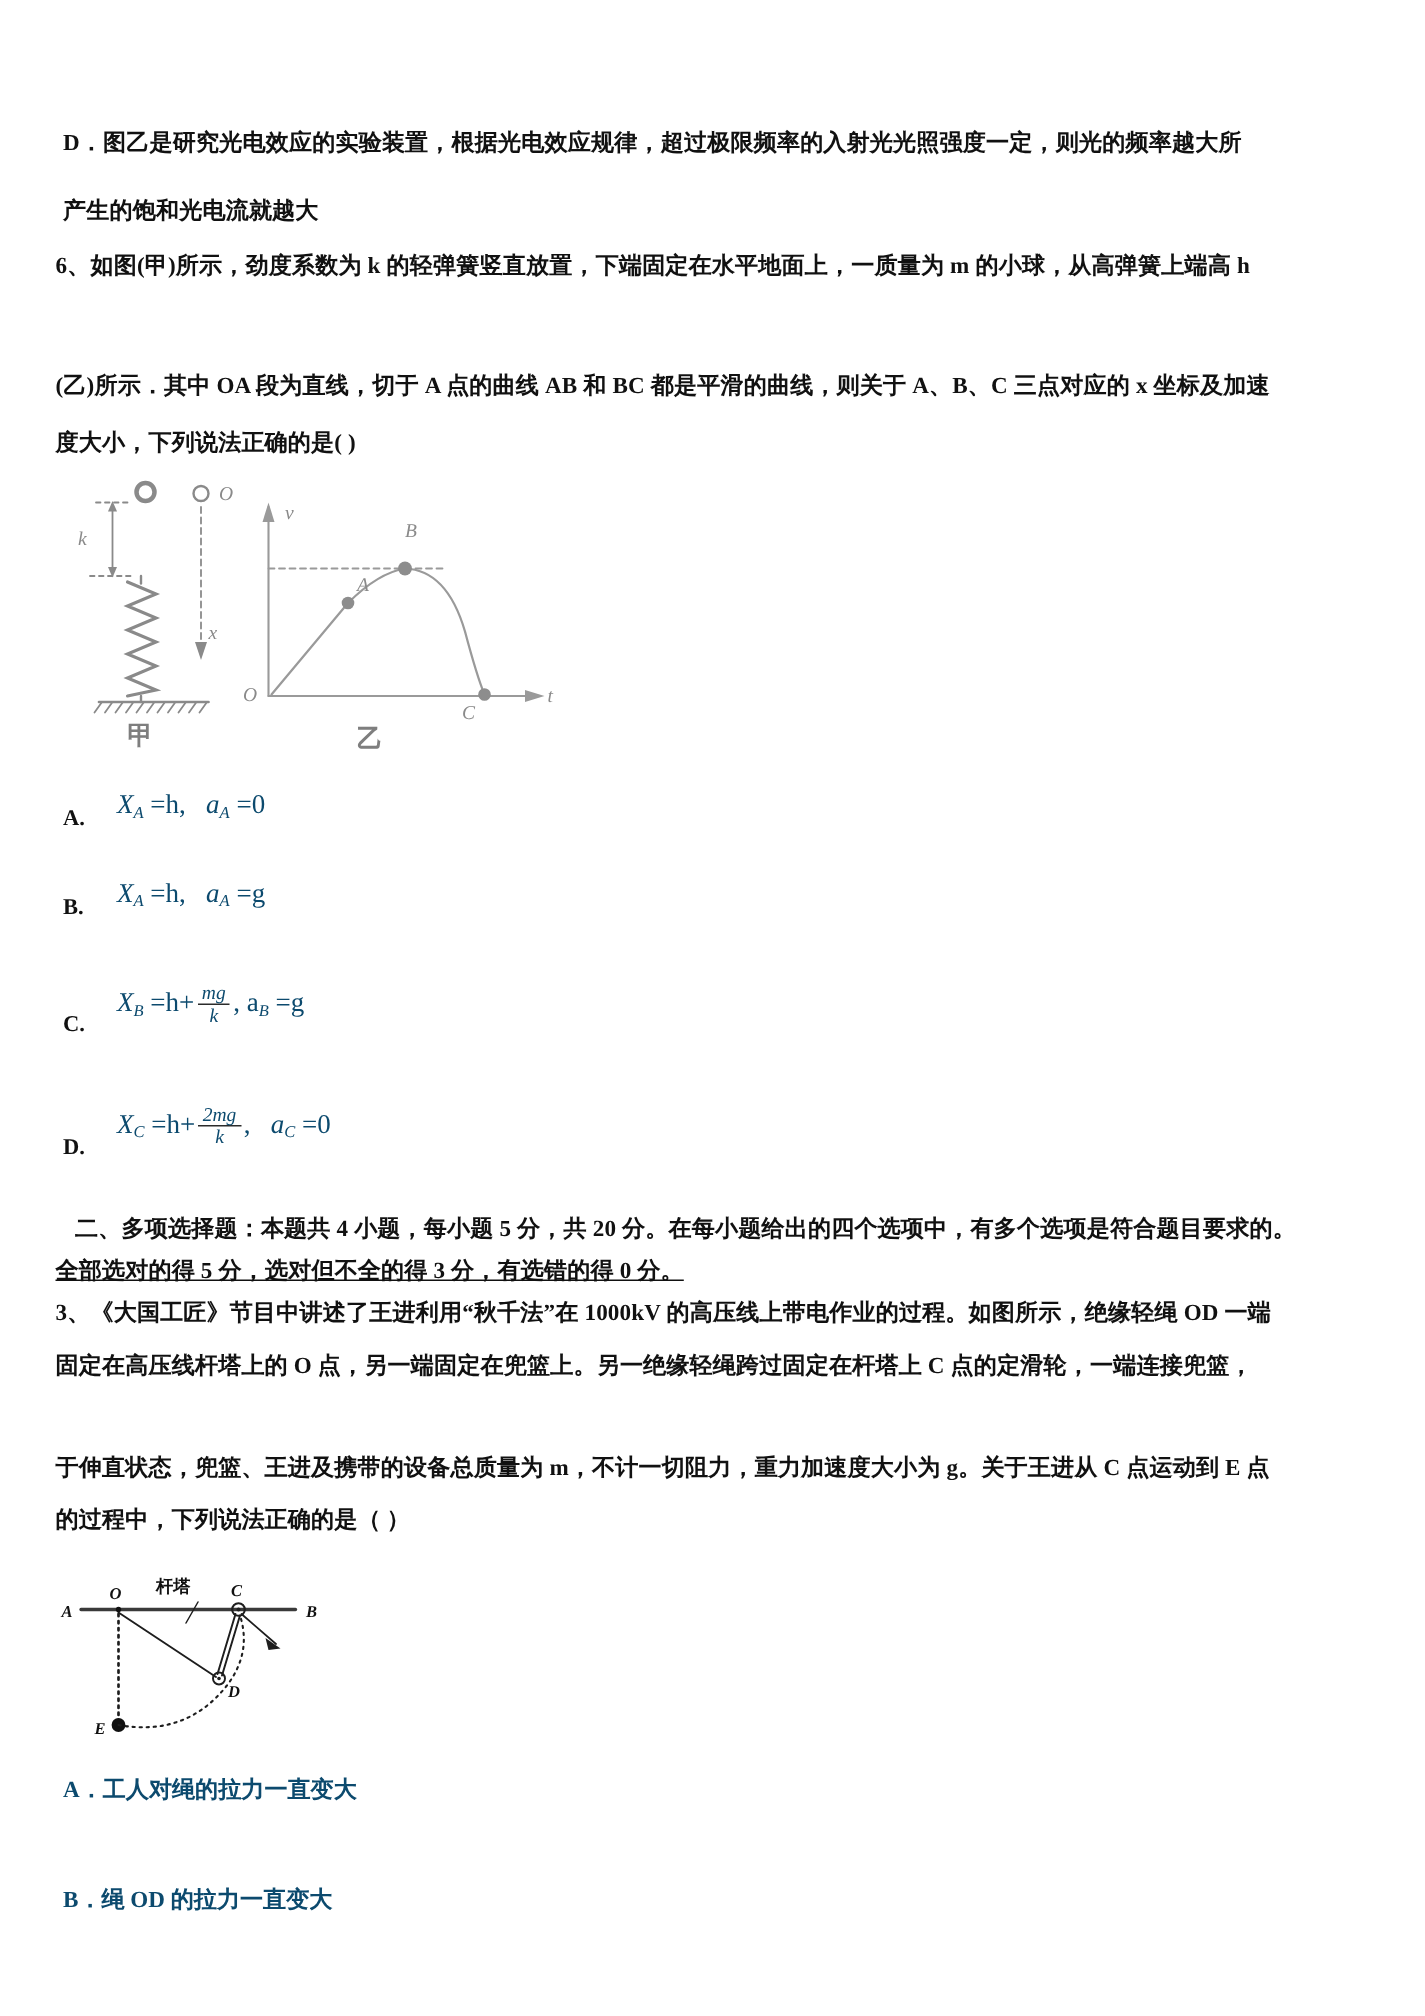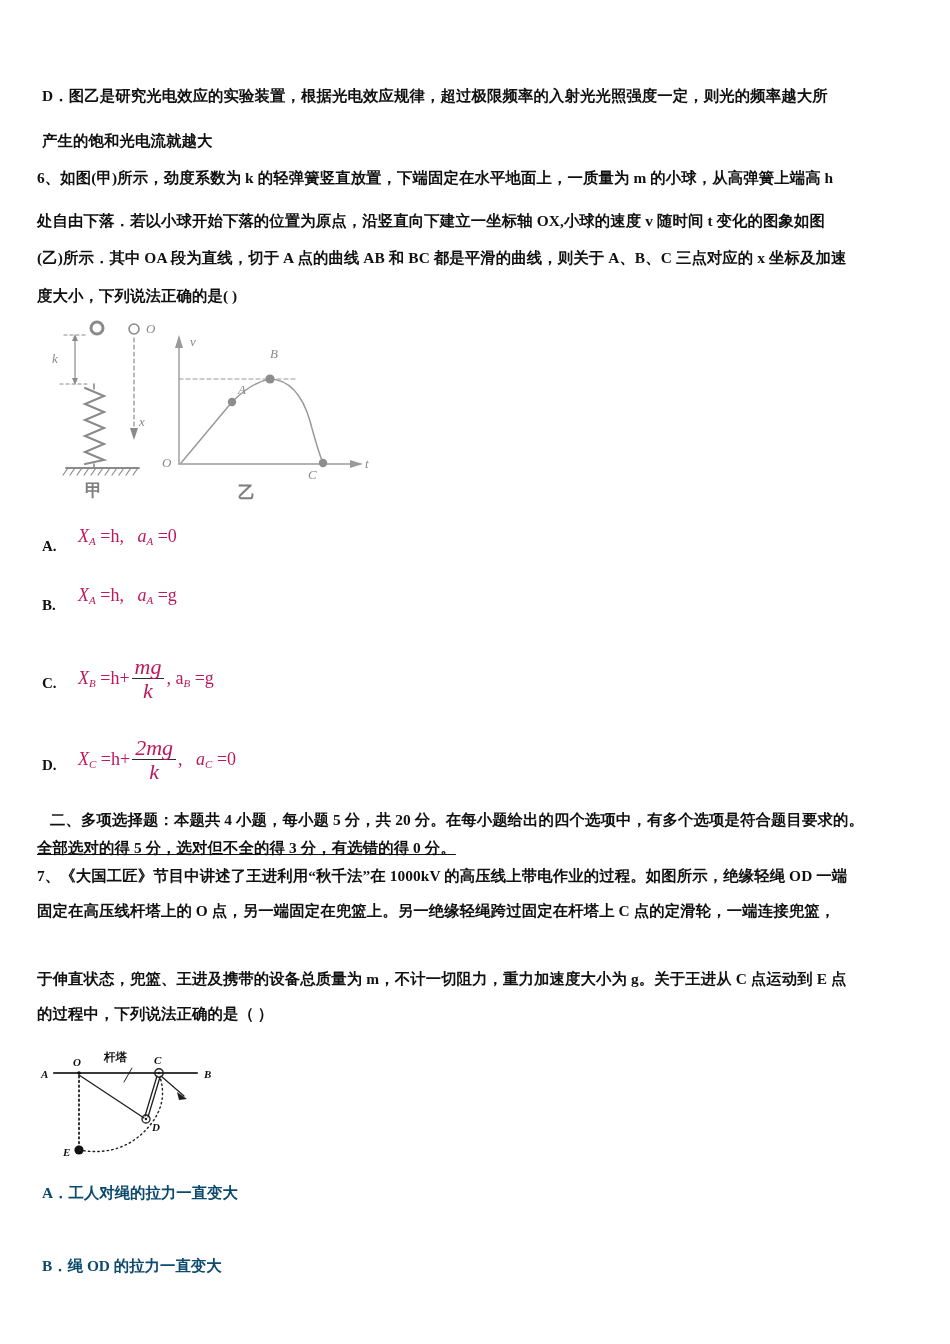--- a/index.html
+++ b/index.html
@@ -27,32 +27,32 @@
   .optletter{
     position:absolute;
     font-size:15px;font-weight:700;
     font-family:"Liberation Serif",serif;
     color:#111;
   }
   .optmath{
     position:absolute;
     font-size:18px;
     font-family:"Liberation Serif",serif;
-    color:#be185d;
+    color:#0c4a6e;
     white-space:nowrap;
   }
   .optmath .v{font-style:italic;}
   .sub{font-size:11px;vertical-align:-3px;font-style:italic;}
 
   
   .frac{
     display:inline-block;
     vertical-align:middle;
     text-align:center;
-    font-size:22px;
+    font-size:13px;
     line-height:1.05;
     margin:0 2px;
     position:relative;
     top:-1px;
   }
   .frac .num{display:block;padding:0 3px;font-style:italic;}
   .frac .den{display:block;border-top:1.3px solid #2b2b2b;padding:0 3px;font-style:italic;}
 
   
   .ansline{
@@ -69,21 +69,20 @@
 </style>
 </head>
 <body>
 
 <div class="page">
 
   <div class="para" style="left:42px;top:88px;">D．图乙是研究光电效应的实验装置，根据光电效应规律，超过极限频率的入射光光照强度一定，则光的频率越大所</div>
   <div class="para" style="left:42px;top:133px;">产生的饱和光电流就越大</div>
 
   <div class="para" style="left:37px;top:170px;">6、如图(甲)所示，劲度系数为 k 的轻弹簧竖直放置，下端固定在水平地面上，一质量为 m 的小球，从高弹簧上端高 h</div>
-  <div class="para" style="left:37px;top:213px;">处自由下落．若以小球开始下落的位置为原点，沿竖直向下建立一坐标轴 OX,小球的速度 v 随时间 t 变化的图象如图</div>
   <div class="para" style="left:37px;top:250px;">(乙)所示．其中 OA 段为直线，切于 A 点的曲线 AB 和 BC 都是平滑的曲线，则关于 A、B、C 三点对应的 x 坐标及加速</div>
   <div class="para" style="left:37px;top:288px;text-align:right;">度大小，下列说法正确的是( )</div>
 
   <div class="fig" style="left:42px;top:316px;width:340px;height:185px;">
     <svg width="340" height="185" viewBox="0 0 340 185" xmlns="http://www.w3.org/2000/svg">
       <g stroke="#8a8a8a" fill="none" stroke-width="1.2" stroke-linecap="round">
 
         <circle cx="55" cy="12" r="6" stroke="#8a8a8a" stroke-width="3" fill="#fff"></circle>
 
         <path d="M22,19 L45,19" stroke-dasharray="3,3"></path>
@@ -183,21 +182,21 @@
   <div class="optmath" style="left:78px;top:737px;">
     <span class="v">X</span><span class="sub">C</span>
     <span>=h+</span><span class="frac"><span class="num">2mg</span><span class="den">k</span></span><span>,</span>
     &nbsp;&nbsp;<span class="v">a</span><span class="sub">C</span>
     <span>=0</span>
   </div>
 
   <div class="para" style="left:37px;top:812px;margin-left:13px;">二、多项选择题：本题共 4 小题，每小题 5 分，共 20 分。在每小题给出的四个选项中，有多个选项是符合题目要求的。</div>
   <div class="para" style="left:37px;top:840px;text-decoration:underline;">全部选对的得 5 分，选对但不全的得 3 分，有选错的得 0 分。</div>
 
-  <div class="para" style="left:37px;top:868px;">7、《大国工匠》节目中讲述了王进利用“秋千法”在 1000kV 的高压线上带电作业的过程。如图所示，绝缘轻绳 OD 一端</div>
+  <div class="para" style="left:37px;top:868px;">3、《大国工匠》节目中讲述了王进利用“秋千法”在 1000kV 的高压线上带电作业的过程。如图所示，绝缘轻绳 OD 一端</div>
   <div class="para" style="left:37px;top:903px;">固定在高压线杆塔上的 O 点，另一端固定在兜篮上。另一绝缘轻绳跨过固定在杆塔上 C 点的定滑轮，一端连接兜篮，</div>
   <div class="para" style="left:37px;top:971px;">于伸直状态，兜篮、王进及携带的设备总质量为 m，不计一切阻力，重力加速度大小为 g。关于王进从 C 点运动到 E 点</div>
   <div class="para" style="left:37px;top:1006px;">的过程中，下列说法正确的是（      ）</div>
 
   <div class="fig" style="left:32px;top:1040px;width:220px;height:135px;">
     <svg width="220" height="135" viewBox="0 0 220 135" xmlns="http://www.w3.org/2000/svg">
       <g fill="none" stroke="#1e1e1e" stroke-linecap="round">
 
         <path d="M22,33 L165,33" stroke-width="2.2" stroke="#3a3a3a"></path>
 

